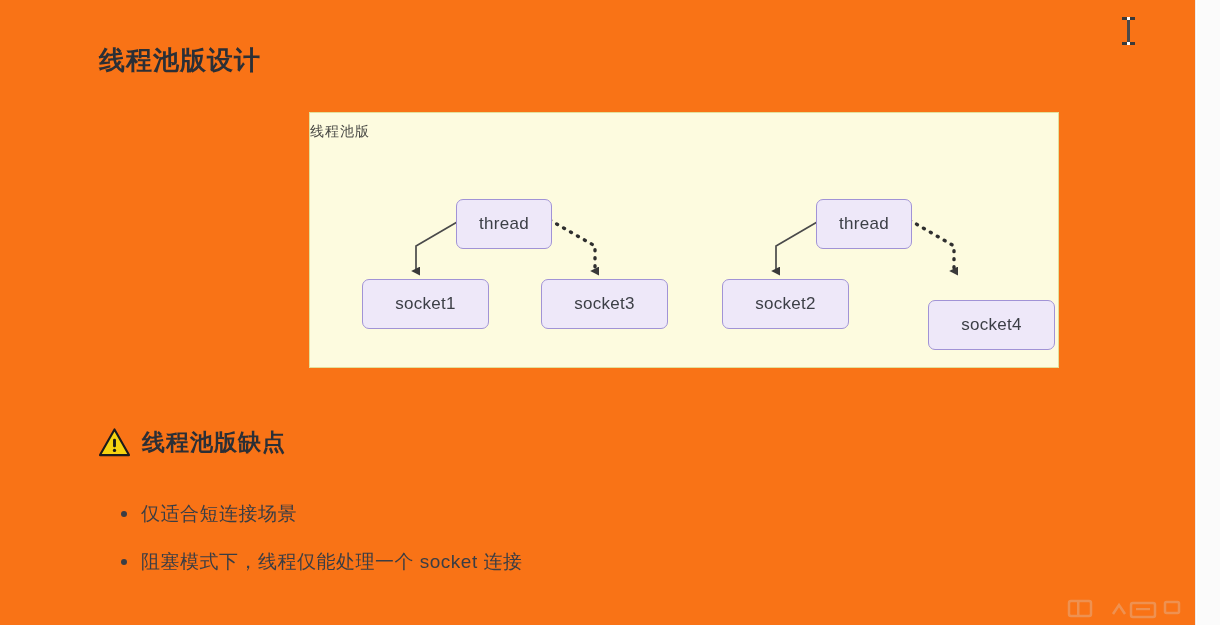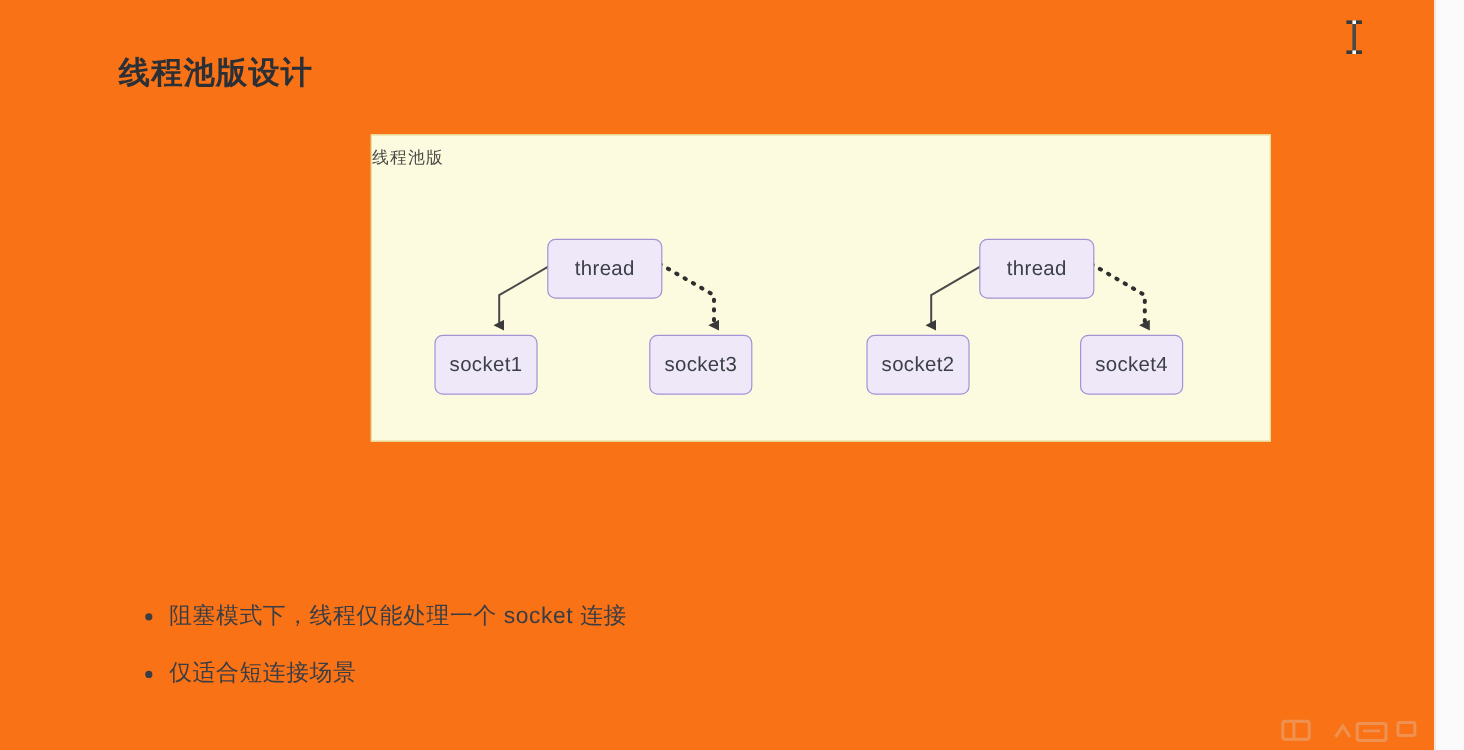--- a/index.html
+++ b/index.html
@@ -86,25 +86,25 @@
     color: #3c3f46;
     letter-spacing: .3px;
   }
 
   
   .thread-box { width: 96px; height: 50px; top: 41px; margin-top: 45px; }
   #thread-left  { left: 146px; }
   #thread-right { left: 506px; }
 
   
-  .socket-box { width: 86px; height: 50px; top: 166px; }
+  .socket-box { width: 127px; height: 50px; top: 166px; }
   #socket1 { left: 52px;  }
   #socket3 { left: 231px; }
   #socket2 { left: 412px; }
-  #socket4 { left: 590px; }
+  #socket4 { left: 618px; margin-top: 21px; }
 
   
   #warn-heading {
     position: absolute;
     left: 99px;
     top: 427px;
     display: flex;
     align-items: center;
     gap: 12px;
   }
@@ -209,24 +209,32 @@
 
     <div class="node-box socket-box" id="socket2">
       <span>socket2</span>
     </div>
 
     <div class="node-box socket-box" id="socket4">
       <span>socket4</span>
     </div>
   </div>
 
+  <div id="warn-heading">
+    <svg id="warn-icon" viewBox="0 0 32 30">
+      <path d="M16,1.5 L31,28 L1,28 Z" fill="#f5d310" stroke="#1b1b1b" stroke-width="2.2" stroke-linejoin="round"></path>
+      <rect x="14.5" y="11" width="3" height="9" rx="1.3" fill="#1b1b1b"></rect>
+      <circle cx="16" cy="23.2" r="1.7" fill="#1b1b1b"></circle>
+    </svg>
+    <span id="warn-text">线程池版缺点</span>
+  </div>
 
   <ul id="cons-list">
+    <li>仅适合短连接场景</li>
     <li>阻塞模式下，线程仅能处理一个 socket 连接</li>
-    <li>仅适合短连接场景</li>
   </ul>
 
   <svg id="text-cursor" viewBox="0 0 15 30">
     <rect x="6" y="2" width="3" height="26" fill="#4a4a4a"></rect>
     <rect x="1" y="1" width="13" height="3" fill="#3a3a3a"></rect>
     <rect x="1" y="26" width="13" height="3" fill="#3a3a3a"></rect>
     <rect x="6" y="1" width="3" height="3" fill="#ffffff"></rect>
     <rect x="6" y="26" width="3" height="3" fill="#ffffff"></rect>
   </svg>
 

